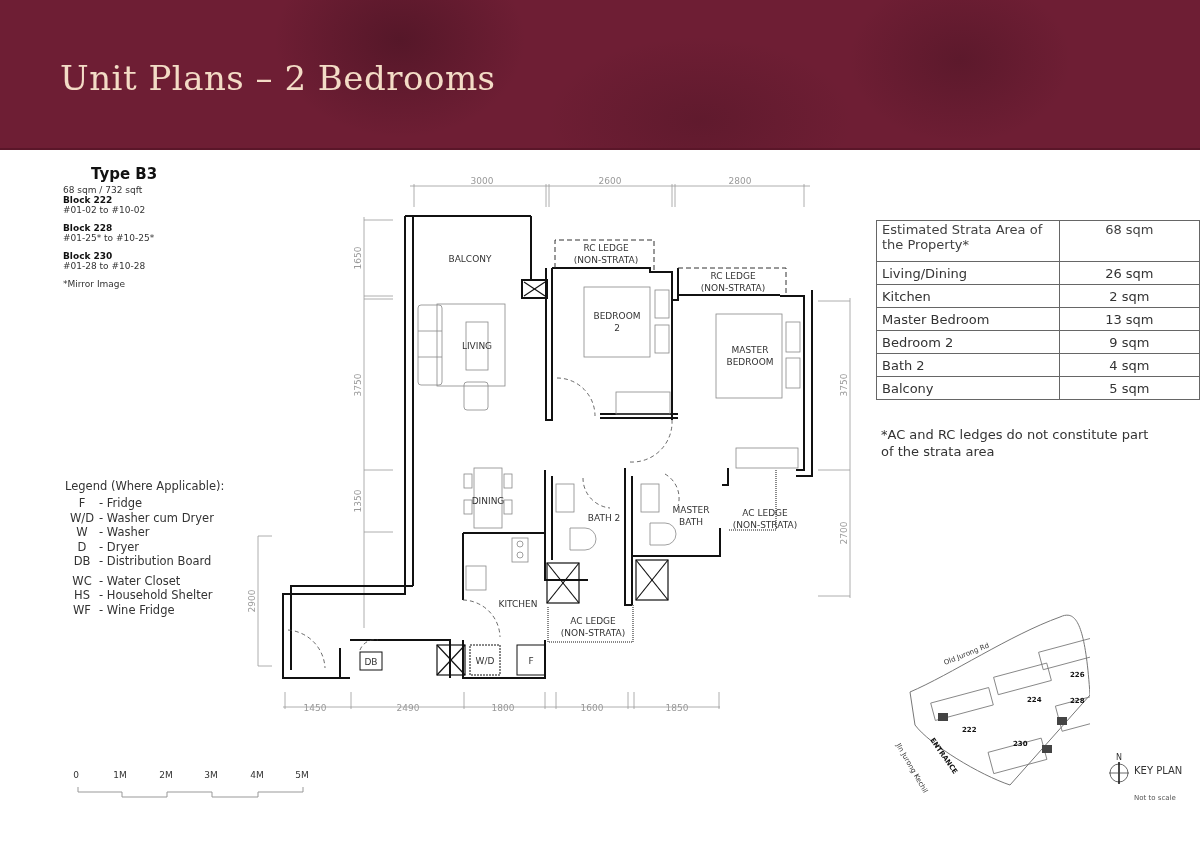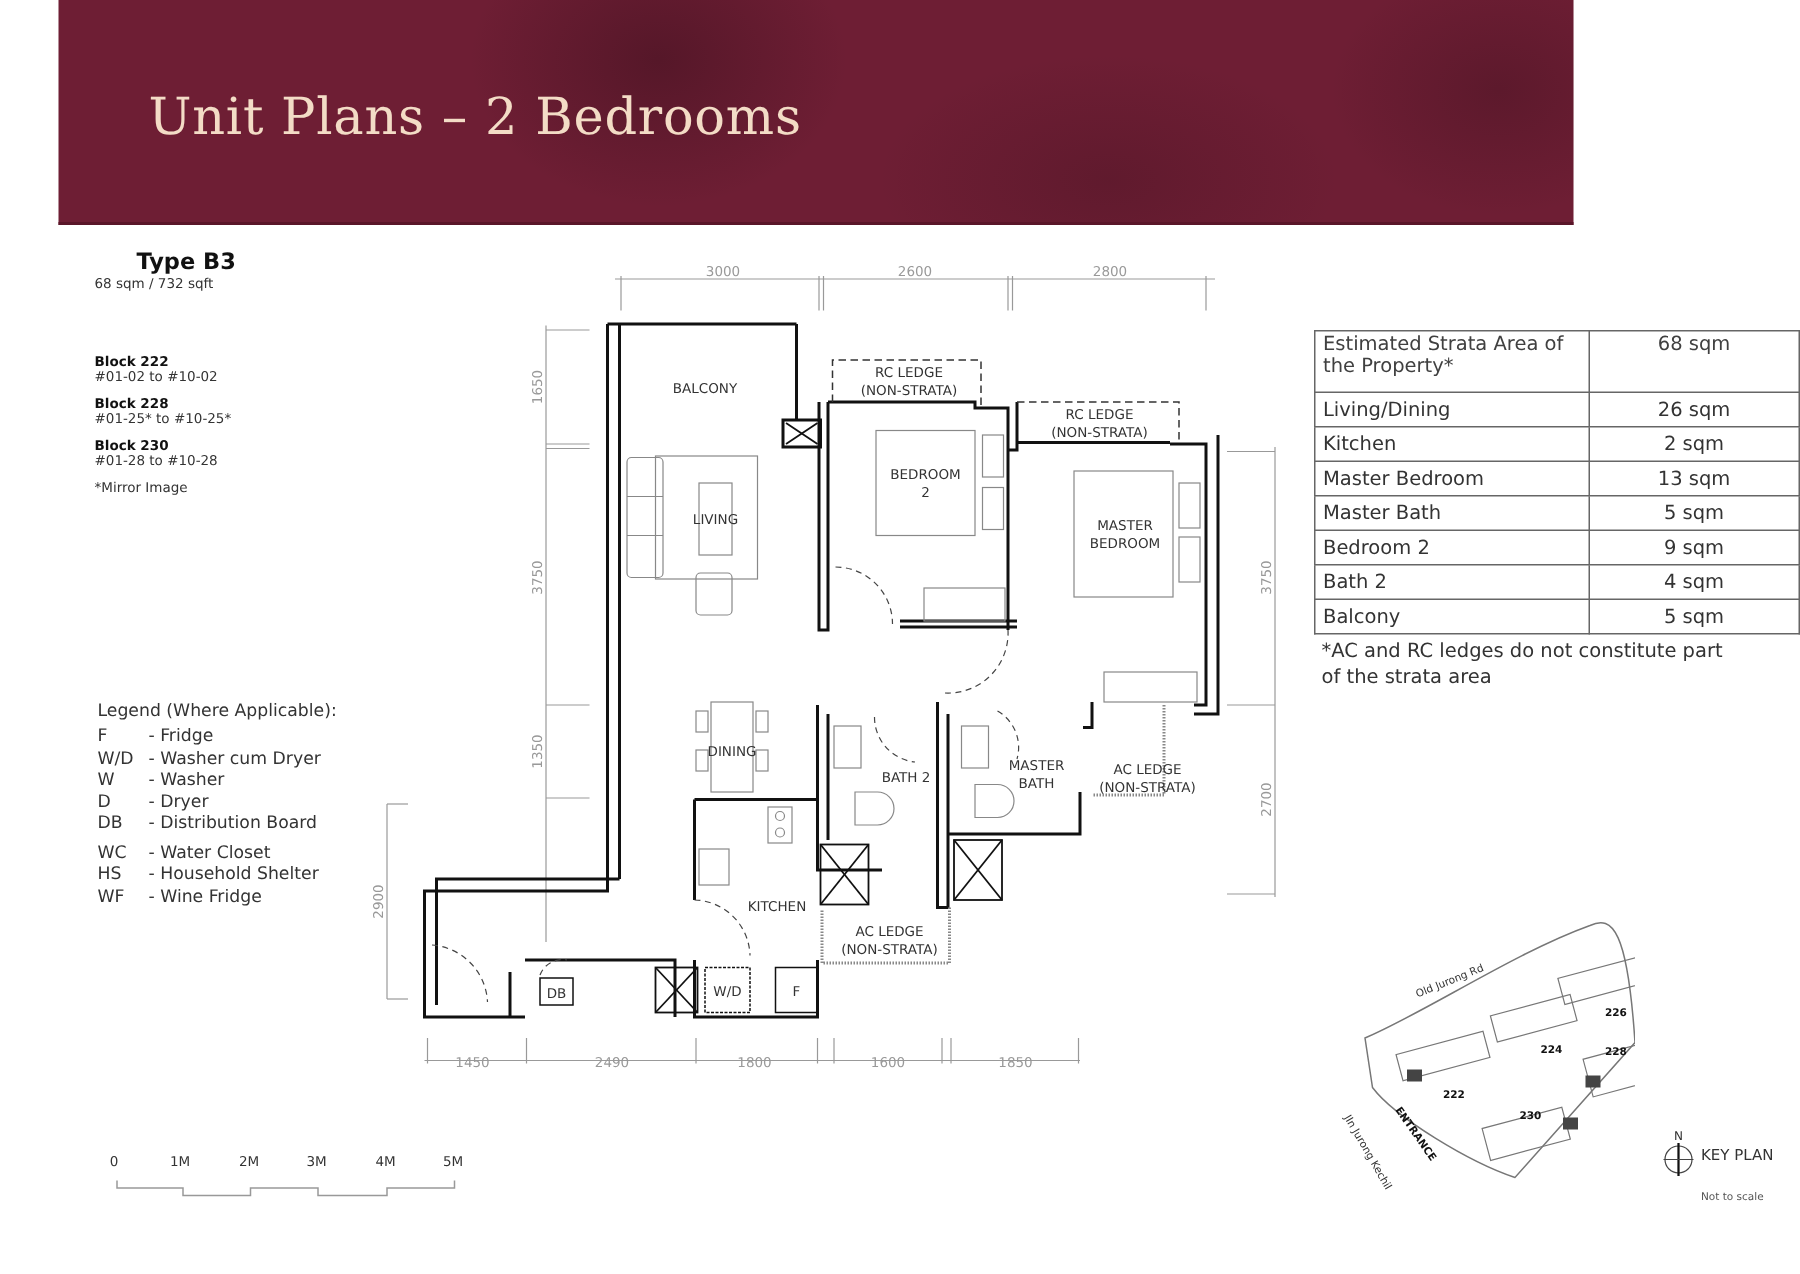--- a/index.html
+++ b/index.html
@@ -1,33 +1,33 @@
 <!DOCTYPE html>
 <html><head>
 <meta charset="utf-8">
 <style>
   html, body { margin:0; padding:0; }
   body { width:1200px; height:849px; background:#ffffff; position:relative; overflow:hidden; font-family:"DejaVu Sans", sans-serif; color:#222; }
-  .banner { position:absolute; left:0; top:0; width:1010px; height:148px;
+  .banner { position:absolute; left:0; top:0; width:1200px; height:148px;
     background:
       radial-gradient(ellipse 180px 140px at 400px 40px, rgba(40,10,20,0.35), transparent 70%),
       radial-gradient(ellipse 160px 120px at 960px 60px, rgba(40,10,20,0.25), transparent 70%),
       radial-gradient(ellipse 220px 120px at 700px 120px, rgba(40,10,20,0.2), transparent 70%),
       #6e1e34;
-    border-bottom:2px solid #5a1629;margin-left:39px; }
+    border-bottom:2px solid #5a1629; }
   .banner h1 { position:absolute; left:60px; top:58px; margin:0; font-family:"DejaVu Serif", serif; font-weight:normal; font-size:34px; color:#f3dcc6; letter-spacing:0.5px; }
   .left { position:absolute; left:63px; top:165px; width:200px; }
   .type-title { font-weight:bold; font-size:15px; color:#111;margin-left:28px; }
   .type-area { font-size:9px; margin-top:2px; color:#333; }
-  .blocks { margin-top:42px; }
+  .blocks { }
   .block { margin-bottom:8px; }
   .block .bname { font-weight:bold; font-size:9px; color:#111; }
   .block .brange { font-size:9px; color:#333; }
   .mirror { font-size:9px; color:#333; }
-  .legend { position:absolute; left:65px; top:466px; font-size:11.5px; color:#333; }
+  .legend { position:absolute; left:65px; top:479px; font-size:11.5px; color:#333;text-align:center; }
   .legend .lh { margin-bottom:3px; }
   .legend .row { display:flex; line-height:14.5px; }
   .legend .abbr { width:34px; }
   .legend .gap { height:5px; }
   .scale { position:absolute; left:70px; top:770px; width:250px; height:30px; }
   .scale .lbl { position:absolute; top:0; font-size:9px; color:#333; transform:translateX(-50%); }
   .area-table { position:absolute; left:876px; top:220px; border-collapse:collapse; font-size:13px; color:#333; }
   .area-table td { border:1px solid #666; padding:1px 5px; height:20px; }
   .area-table td.v { text-align:center; width:132px; }
   .area-table td.k { width:174px; }
@@ -126,24 +126,20 @@
         <td class="k">Living/Dining</td>
         <td class="v">26 sqm</td>
       </tr>
   <tr>
         <td class="k">Kitchen</td>
         <td class="v">2 sqm</td>
       </tr>
   <tr>
         <td class="k">Master Bedroom</td>
         <td class="v">13 sqm</td>
-      </tr>
-  <tr>
-        <td class="k">Master Bath</td>
-        <td class="v">5 sqm</td>
       </tr>
   <tr>
         <td class="k">Bedroom 2</td>
         <td class="v">9 sqm</td>
       </tr>
   <tr>
         <td class="k">Bath 2</td>
         <td class="v">4 sqm</td>
       </tr>
   <tr>

